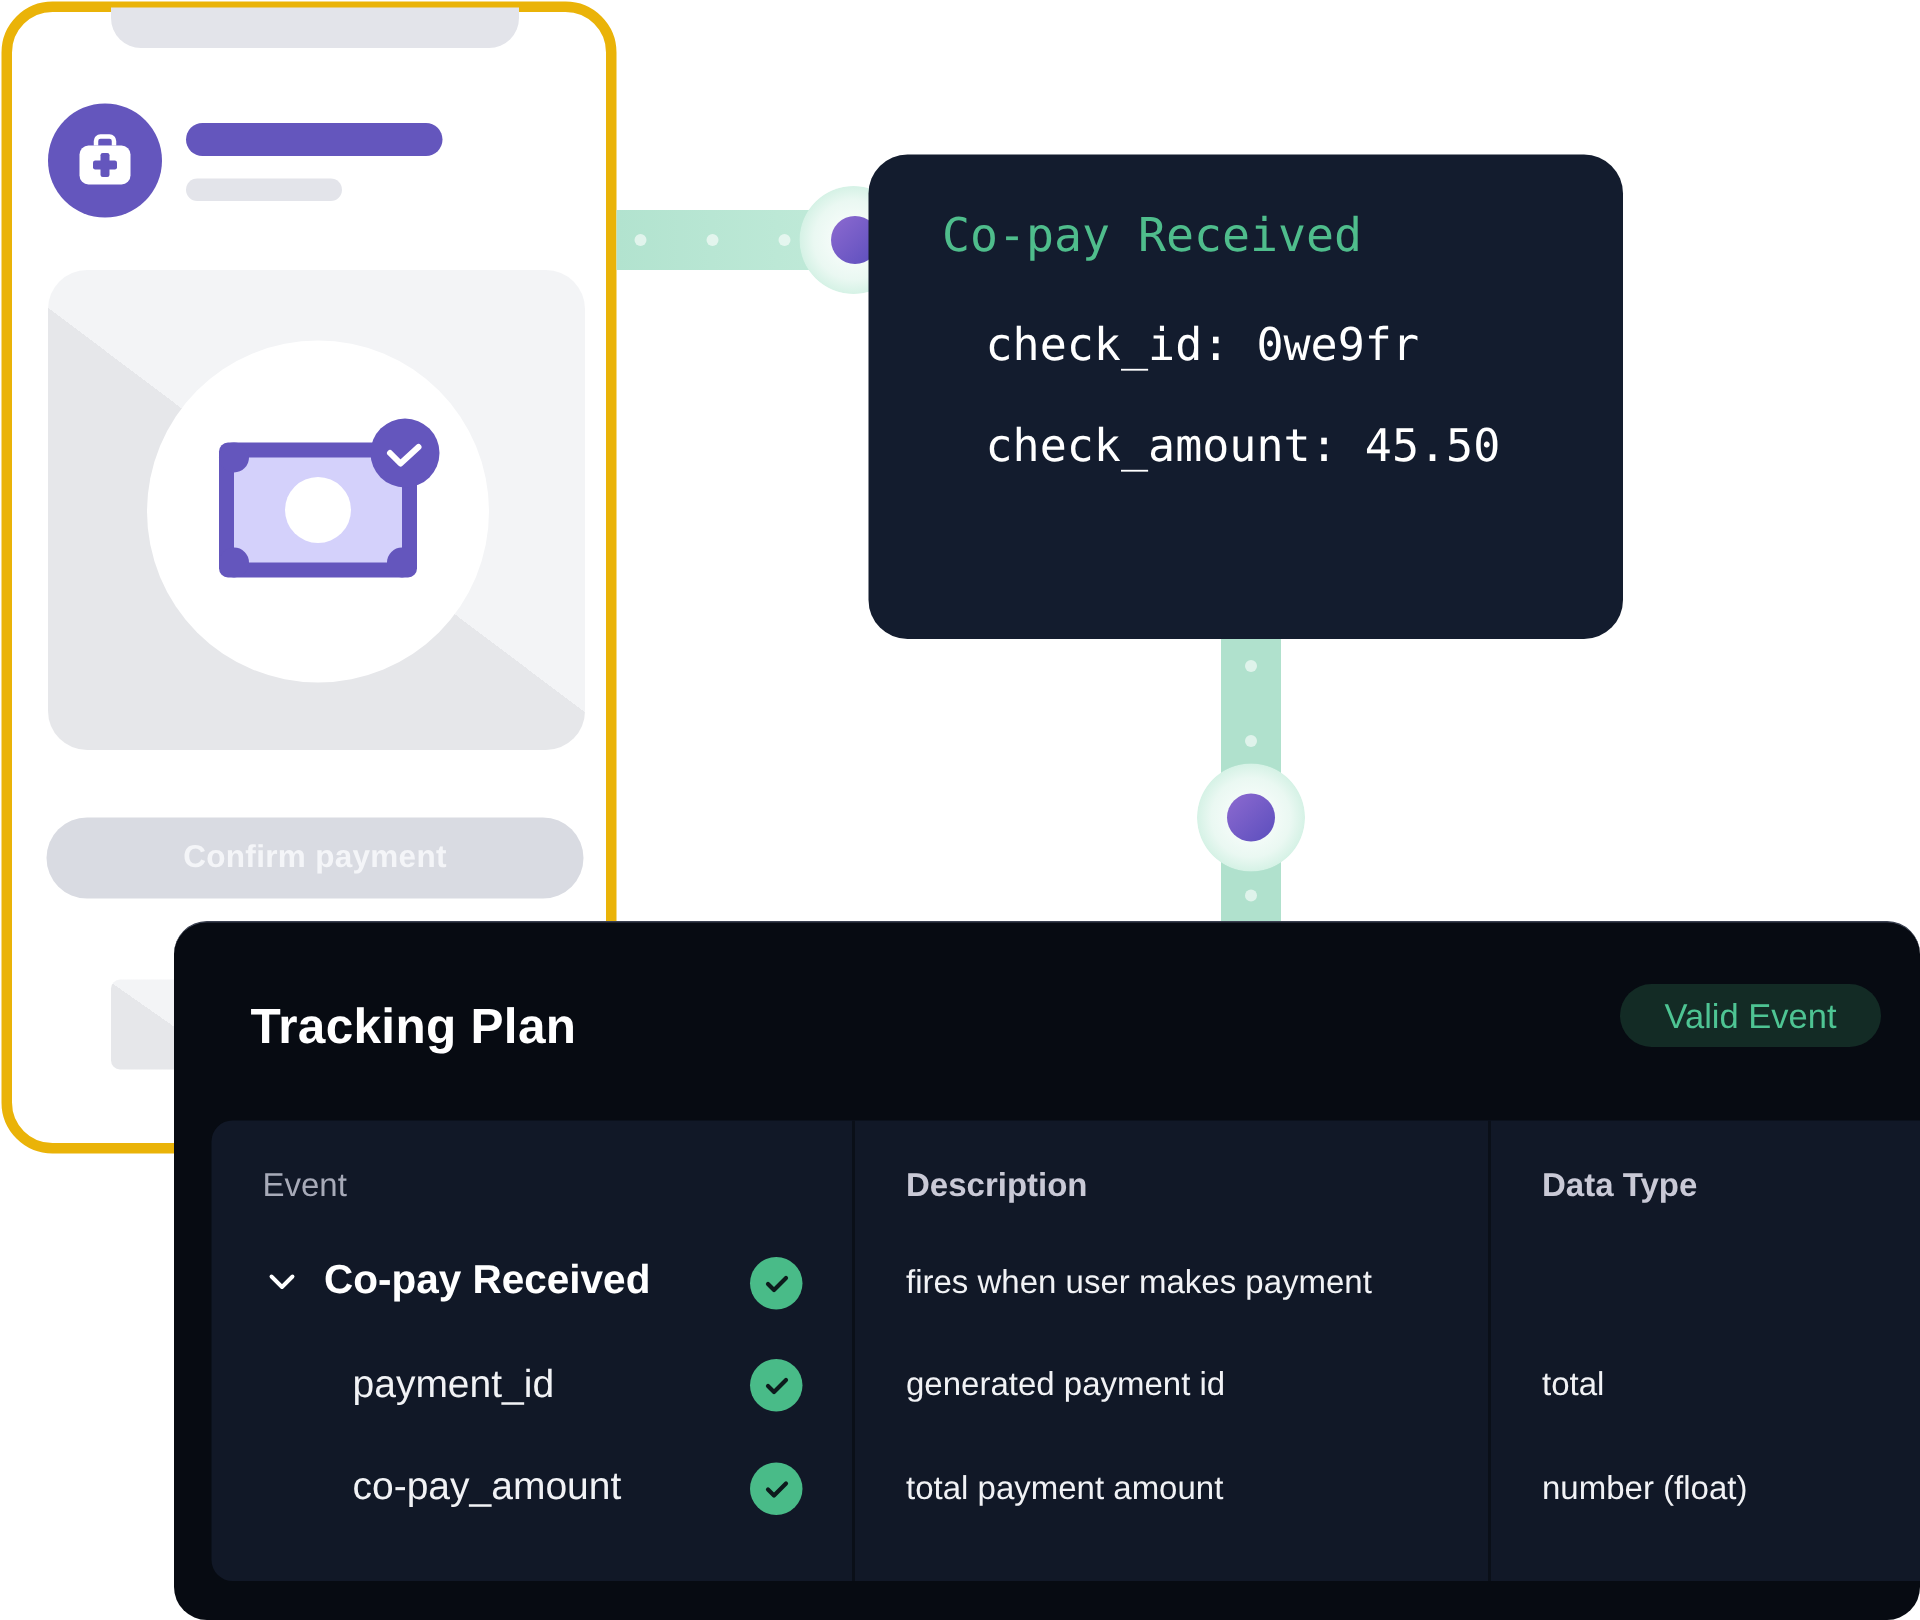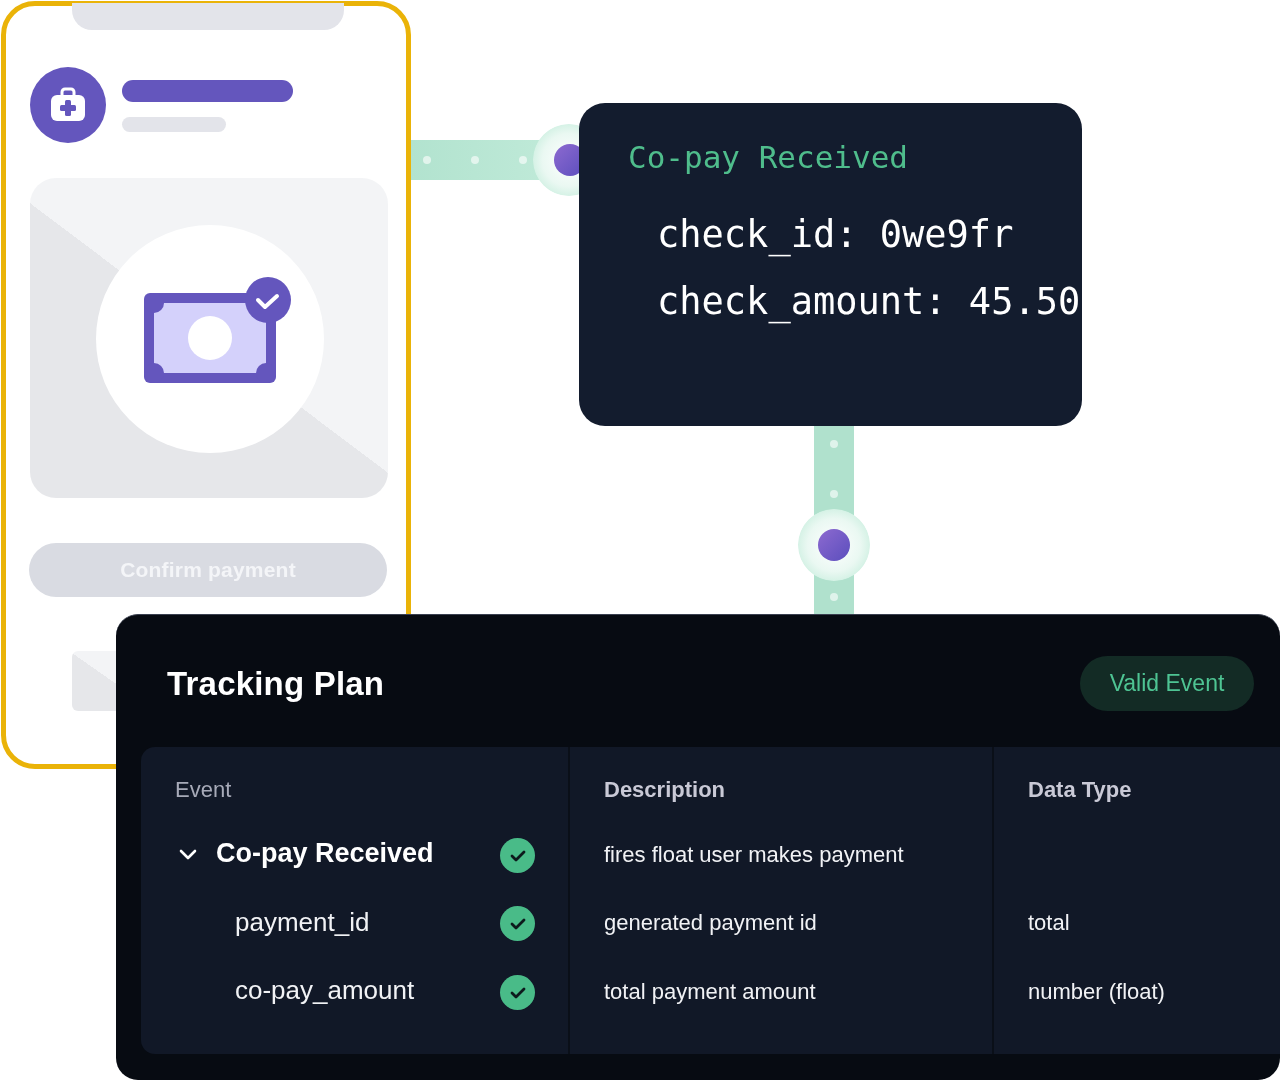--- a/index.html
+++ b/index.html
@@ -2,21 +2,21 @@
 <html><head>
 <meta charset="utf-8">
 <style>
   * { box-sizing: border-box; margin: 0; padding: 0; }
   html, body { width: 1280px; height: 1080px; background: #ffffff; overflow: hidden; }
   body { position: relative; font-family: "Liberation Sans", "DejaVu Sans", sans-serif; }
 
   
   .phone {
     position: absolute; left: 1px; top: 1px; width: 410px; height: 768px;
-    border: 5px solid #eab308; border-radius: 34px; background: #ffffff;
+    border: 7px solid #eab308; border-radius: 34px; background: #ffffff;
   }
   .notch {
     position: absolute; left: 66px; top: -3px; width: 272px; height: 27px;
     background: #e3e4ea; border-radius: 0 0 20px 20px;
   }
   .avatar {
     position: absolute; left: 24px; top: 61px; width: 76px; height: 76px;
     border-radius: 50%; background: #6456bd;
     display: flex; align-items: center; justify-content: center;
   }
@@ -81,35 +81,35 @@
   .event-card {
     position: absolute; left: 579px; top: 103px; width: 503px; height: 323px;
     background: #131c2e; border-radius: 26px;
     font-family: "DejaVu Sans Mono", "Liberation Mono", monospace;
   }
   .event-title {
     position: absolute; left: 49px; top: 36px; font-size: 31px;
     color: #4fbd8c; letter-spacing: 0px;
   }
   .event-line {
-    position: absolute; left: 78px; font-size: 37px; color: #ffffff;
+    position: absolute; left: 78px; font-size: 30px; color: #ffffff;
   }
 
   
   .plan {
     position: absolute; left: 116px; top: 614px; width: 1164px; height: 466px;
     background: #070b12; border-radius: 22px 22px 22px 22px;
     border-top: 1px solid #3a4050;
   }
   .plan-title {
     position: absolute; left: 51px; top: 50px; font-size: 33px; font-weight: 700;
     color: #ffffff; letter-spacing: 0.2px;
   }
   .valid-badge {
-    position: absolute; left: 964px; top: 41px; width: 174px; height: 55px;
+    position: absolute; left: 964px; top: 41px; width: 174px; height: 42px;
     border-radius: 28px; background: #132b25;
     color: #4ec493; font-size: 23px; font-weight: 400;
     display: flex; align-items: center; justify-content: center;
   }
   .table {
     position: absolute; left: 25px; top: 132px; width: 1247px; height: 307px;
     background: #111827; border-radius: 14px; overflow: hidden;
   }
   .col-divider { position: absolute; top: 0; width: 2px; height: 100%; background: #0a0f18; }
   .th {
@@ -198,21 +198,21 @@
 
     <svg class="chevron" width="20" height="16" viewBox="0 0 20 16">
       <path d="M3 4 l7 7 l7 -7" fill="none" stroke="#ffffff" stroke-width="2.6" stroke-linecap="round" stroke-linejoin="round"></path>
     </svg>
     <div class="cell event-main" style="left:75px; top:91px;">Co-pay Received</div>
     <div class="check" style="left:359px; top:91px;">
       <svg width="18" height="14" viewBox="0 0 18 14">
           <path d="M3 7 l4 4 l8 -8" fill="none" stroke="#0d1a1c" stroke-width="2.8" stroke-linecap="round" stroke-linejoin="round"></path>
         </svg>
     </div>
-    <div class="cell" style="left:463px; top:95px;">fires float user makes payment</div>
+    <div class="cell" style="left:463px; top:95px;">fires when user makes payment</div>
     <div class="cell" style="left:887px; top:95px;"></div>
 
     <div class="cell prop" style="left:94px; top:160px;">payment_id</div>
     <div class="check" style="left:359px; top:159px;">
       <svg width="18" height="14" viewBox="0 0 18 14">
           <path d="M3 7 l4 4 l8 -8" fill="none" stroke="#0d1a1c" stroke-width="2.8" stroke-linecap="round" stroke-linejoin="round"></path>
         </svg>
     </div>
     <div class="cell" style="left:463px; top:163px;">generated payment id</div>
     <div class="cell" style="left:887px; top:163px;">total</div>

